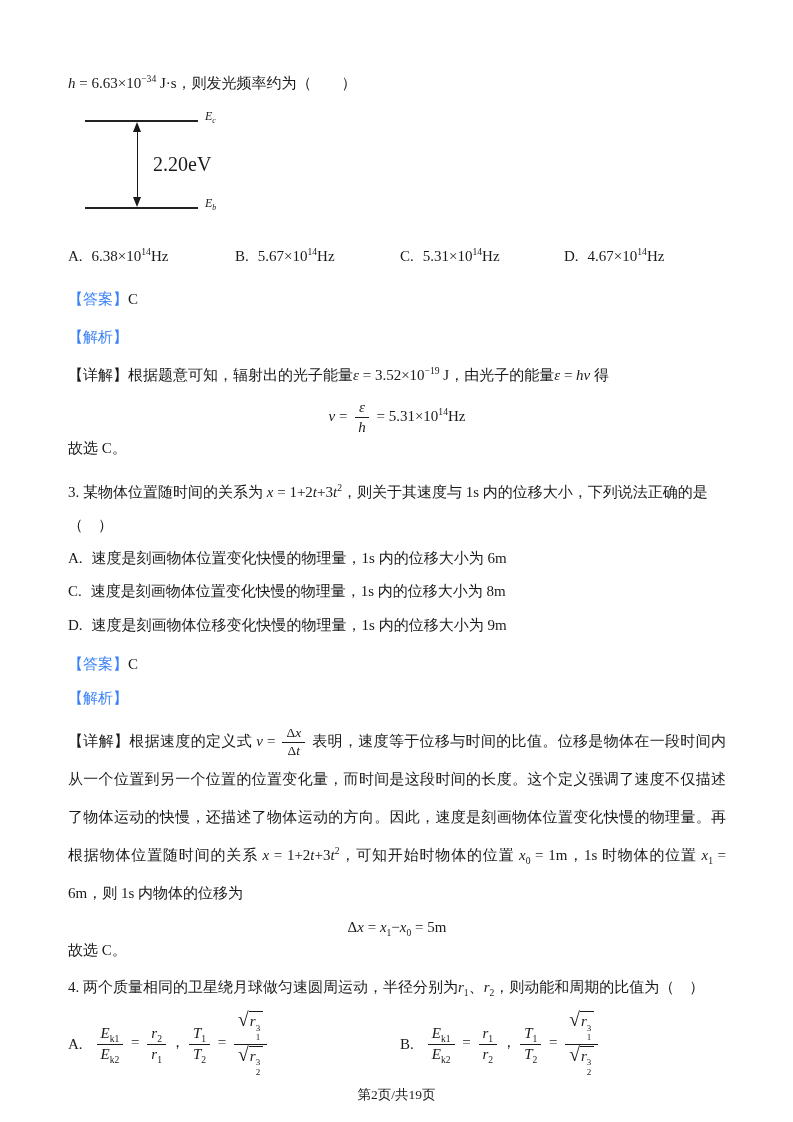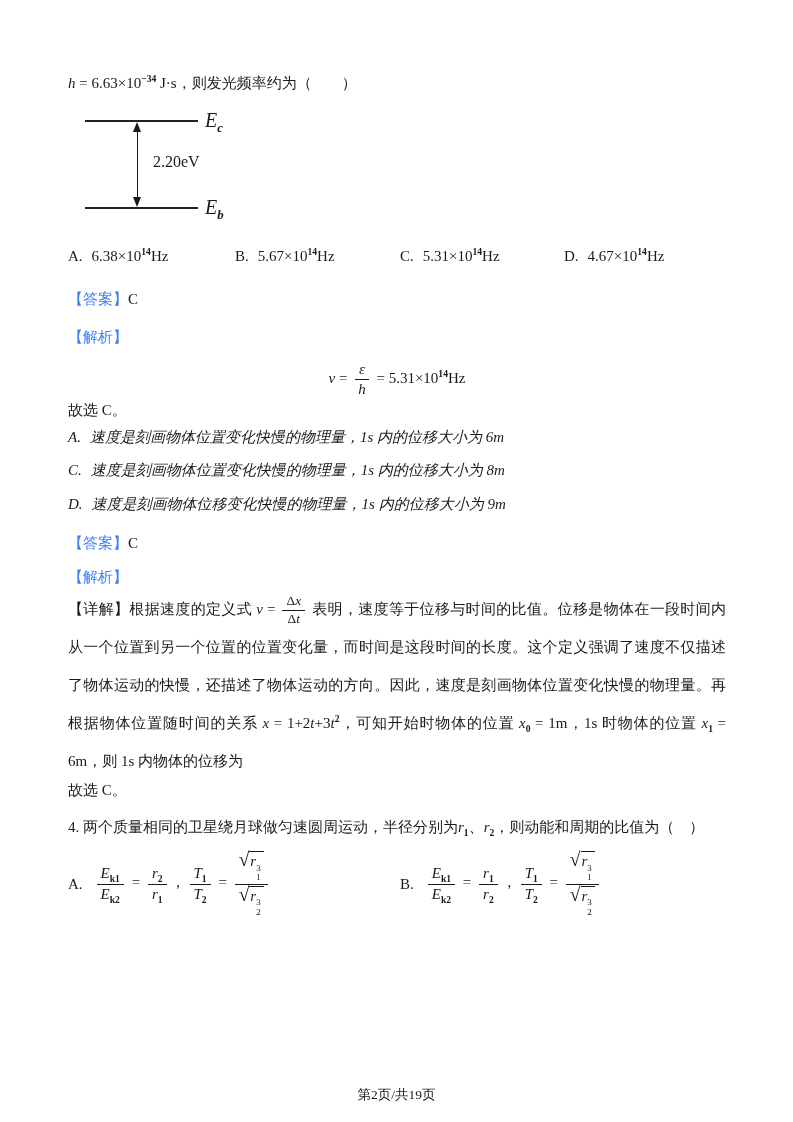--- a/index.html
+++ b/index.html
@@ -11,21 +11,21 @@
     color:#1a1a1a;
     font-family:"Liberation Serif","DejaVu Serif",serif;
     font-size:15px;
     overflow:hidden;
     box-sizing:border-box;
     padding:73px 67px 0 68px;
   }
   p{margin:0;}
   .line{line-height:21px;}
   .it{font-style:italic;}
-  sup,sub{font-size:0.64em;line-height:0;font-weight:bold;}
+  sup,sub{font-size:0.64em;line-height:0;}
   sup{vertical-align:super;}
   sub{vertical-align:sub;}
   .blue{color:#3b82f6;}
 
   
   .frac{display:inline-flex;flex-direction:column;align-items:center;vertical-align:middle;margin:0 3px;line-height:1.15;text-align:center;}
   .frac>.num{padding:0 4px 1px;border-bottom:1px solid currentColor;}
   .frac>.den{padding:1px 4px 0;}
 
   
@@ -34,45 +34,45 @@
   .radicand{border-top:1.4px solid currentColor;padding:1px 3px 0 1px;}
 
   
   .subsup{display:inline-flex;flex-direction:column;font-size:0.60em;line-height:1.05;vertical-align:-0.5em;}
 
   
   .diagram{position:relative;width:260px;height:122px;margin:14px 0 0 8px;}
   .level{position:absolute;left:9px;width:113px;height:0;border-top:2px solid #222;}
   .level-top{top:12px;}
   .level-bottom{top:99px;}
-  .lvl-label{position:absolute;left:129px;font-size:20px;}
+  .lvl-label{position:absolute;left:129px;font-size:12px;}
   .lbl-top{top:1px;}
   .lbl-bottom{top:88px;}
   .arrow{position:absolute;left:56px;top:14px;width:11px;height:85px;}
   .arrow-shaft{position:absolute;left:4.8px;top:5px;bottom:5px;width:1.5px;background:#1a1a1a;}
   .arrow-head-up{position:absolute;left:1px;top:0;width:0;height:0;border-left:4.5px solid transparent;border-right:4.5px solid transparent;border-bottom:10px solid #1a1a1a;}
   .arrow-head-down{position:absolute;left:1px;bottom:0;width:0;height:0;border-left:4.5px solid transparent;border-right:4.5px solid transparent;border-top:10px solid #1a1a1a;}
-  .energy-label{position:absolute;left:77px;top:45px;font-size:16px;}
+  .energy-label{position:absolute;left:77px;top:45px;font-size:20px;}
 
   
   .opts4{display:grid;grid-template-columns:167px 165px 164px 1fr;margin-top:16px;line-height:21px;}
   .opt-letter{margin-right:9px;}
 
   .ans-line{margin-top:22px;}
   .jiexi-line{margin-top:17px;}
   .detail-line{margin-top:16px;line-height:22px;}
   .formula{margin-top:8px;text-align:center;line-height:44px;min-height:44px;}
   .formula-sm{margin-top:2px;text-align:center;line-height:26px;}
   .concl{}
 
   .q3-stem{margin-top:17px;line-height:33px;}
-  .q3-opts p{line-height:33.4px;font-style:italic;}
+  .q3-opts p{line-height:33.4px;}
   .q3-ans{margin-top:12px;}
   .q3-jiexi{margin-top:13px;}
-  .para-justify{margin-top:2px;text-align:justify;line-height:38px;}
+  .para-justify{margin-top:13px;text-align:justify;line-height:38px;}
   .para-justify .frac{font-size:13.5px;line-height:1.1;}
 
   .q4-stem{margin-top:15px;line-height:22px;}
   .opts2{display:grid;grid-template-columns:332px 1fr;margin-top:13px;align-items:center;}
   .opts2 .opt{display:flex;align-items:center;}
   .opts2 .opt-letter{margin-right:10px;}
   .opts2 .frac{margin:0 4px;}
 
   .footer{position:absolute;left:0;right:0;top:1086px;text-align:center;font-size:13.5px;color:#1a1a1a;}
 </style>
@@ -98,38 +98,44 @@
 
   <div class="opts4">
     <p class="opt"><span class="opt-letter">A.</span><span>6.38×10<sup>14</sup>Hz</span></p>
     <p class="opt"><span class="opt-letter">B.</span><span>5.67×10<sup>14</sup>Hz</span></p>
     <p class="opt"><span class="opt-letter">C.</span><span>5.31×10<sup>14</sup>Hz</span></p>
     <p class="opt"><span class="opt-letter">D.</span><span>4.67×10<sup>14</sup>Hz</span></p>
   </div>
 
   <p class="line ans-line"><span class="blue">【答案】</span><span>C</span></p>
   <p class="line jiexi-line"><span class="blue">【解析】</span></p>
+  <p class="detail-line">【详解】根据题意可知，辐射出的光子能量<span class="it">ε</span> = 3.52×10<sup>−19</sup> J，由光子的能量<span class="it">ε</span> = <span class="it">hν</span> 得</p>
   <p class="formula"><span class="it">ν</span> = <span class="frac">
         <span class="num"><span class="it">ε</span></span>
         <span class="den"><span class="it">h</span></span>
       </span> = 5.31×10<sup>14</sup>Hz</p>
   <p class="line concl">故选 C。</p>
 
+  <div class="q3-stem">
+    <p>3. 某物体位置随时间的关系为 <span class="it">x</span> = 1+2<span class="it">t</span>+3<span class="it">t</span><sup>2</sup>，则关于其速度与 1s 内的位移大小，下列说法正确的是</p>
+    <p>（　）</p>
+  </div>
   <div class="q3-opts">
     <p><span class="opt-letter">A.</span><span>速度是刻画物体位置变化快慢的物理量，1s 内的位移大小为 6m</span></p>
     <p><span class="opt-letter">C.</span><span>速度是刻画物体位置变化快慢的物理量，1s 内的位移大小为 8m</span></p>
     <p><span class="opt-letter">D.</span><span>速度是刻画物体位移变化快慢的物理量，1s 内的位移大小为 9m</span></p>
   </div>
 
   <p class="line q3-ans"><span class="blue">【答案】</span><span>C</span></p>
   <p class="line q3-jiexi"><span class="blue">【解析】</span></p>
   <p class="para-justify">【详解】根据速度的定义式 <span class="it">v</span> = <span class="frac">
         <span class="num">Δ<span class="it">x</span></span>
         <span class="den">Δ<span class="it">t</span></span>
       </span> 表明，速度等于位移与时间的比值。位移是物体在一段时间内从一个位置到另一个位置的位置变化量，而时间是这段时间的长度。这个定义强调了速度不仅描述了物体运动的快慢，还描述了物体运动的方向。因此，速度是刻画物体位置变化快慢的物理量。再根据物体位置随时间的关系 <span class="it">x</span> = 1+2<span class="it">t</span>+3<span class="it">t</span><sup>2</sup>，可知开始时物体的位置 <span class="it">x</span><sub>0</sub> = 1m，1s 时物体的位置 <span class="it">x</span><sub>1</sub> = 6m，则 1s 内物体的位移为</p>
+  <p class="formula-sm">Δ<span class="it">x</span> = <span class="it">x</span><sub>1</sub>−<span class="it">x</span><sub>0</sub> = 5m</p>
   <p class="line concl">故选 C。</p>
 
   <p class="q4-stem">4. 两个质量相同的卫星绕月球做匀速圆周运动，半径分别为<span class="it">r</span><sub>1</sub>、<span class="it">r</span><sub>2</sub>，则动能和周期的比值为（　）</p>
   <div class="opts2">
     <div class="opt">
         <span class="opt-letter">A.</span>
         <span><span class="frac">
             <span class="num"><span class="it">E</span><sub>k1</sub></span>
             <span class="den"><span class="it">E</span><sub>k2</sub></span>
           </span> = <span class="frac">

